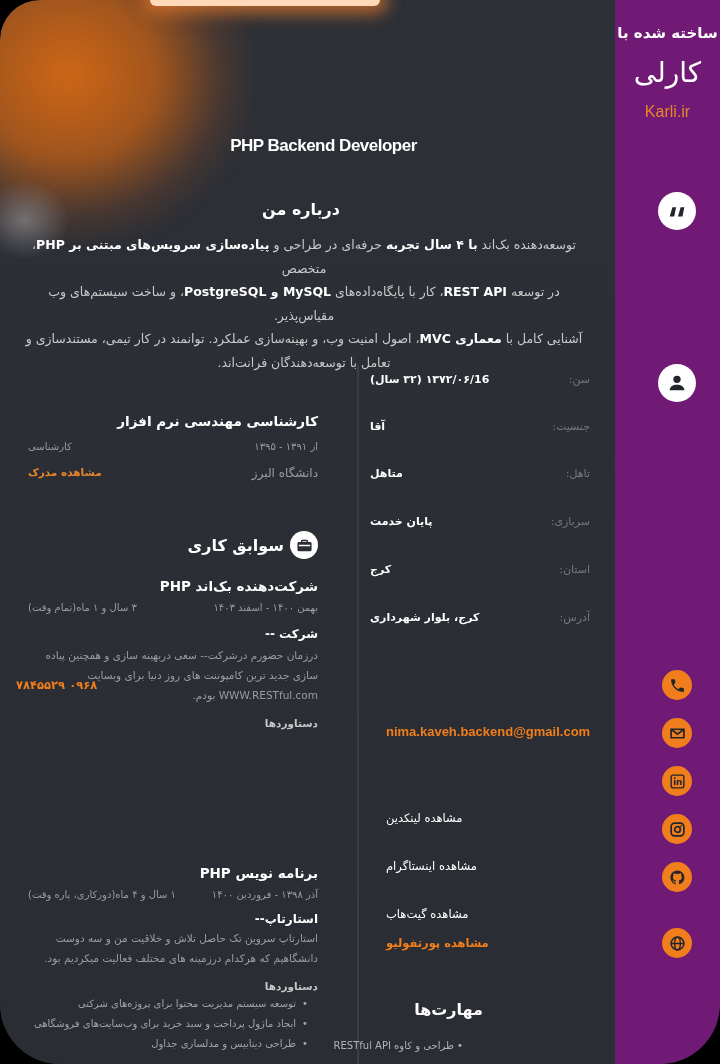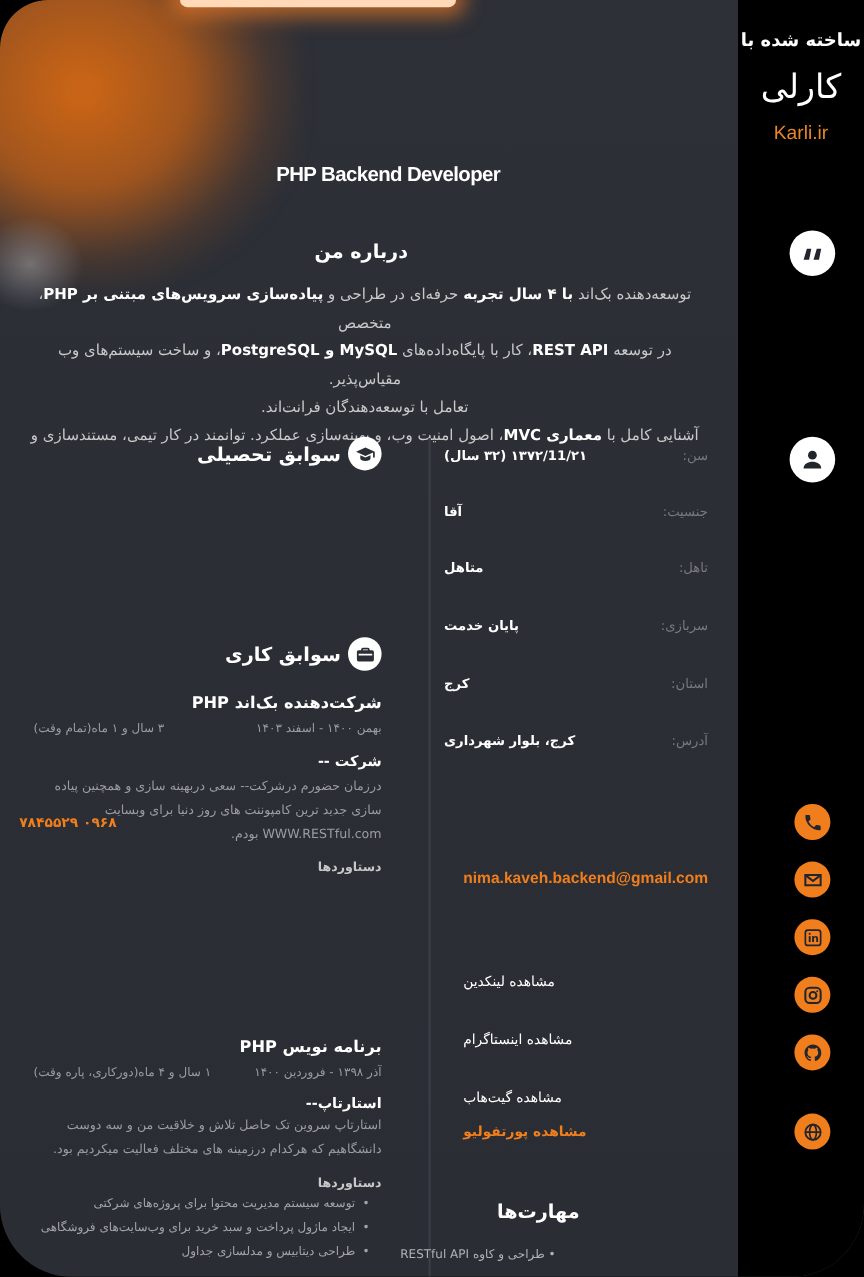--- a/index.html
+++ b/index.html
@@ -23,21 +23,21 @@
     .glow2 {
       position: absolute; left: -20px; top: 180px; width: 90px; height: 80px;
       background: radial-gradient(ellipse, rgba(170,170,175,0.5) 0%, rgba(45,48,55,0) 70%);
     }
     .topbar-glow {
       position: absolute; left: 150px; top: -6px; width: 230px; height: 12px;
       background: #ffd9b8; border-radius: 6px; box-shadow: 0 0 16px 8px rgba(230,120,40,0.7);
     }
     .sidebar {
       position: absolute; right: 0; top: 0; width: 105px; height: 1064px;
-      background: #000000; border-radius: 0 0 60px 0;
+      background: #701a75; border-radius: 0 0 60px 0;
     }
     .brand { position: absolute; right: 0; top: 24px; width: 105px; text-align: center; }
     .brand-made { font-size: 15px; font-weight: bold; color: #ffffff; direction: rtl; }
     .brand-logo { margin: 14px auto 0; font-size: 28px; color: #fff; font-weight: normal; letter-spacing: -1px; direction: rtl; }
     .brand-url { margin-top: 14px; font-size: 16px; color: #e8862a; font-family: "Liberation Sans", sans-serif; }
 
     .icon-circle {
       position: absolute; width: 38px; height: 38px; border-radius: 50%;
       display: flex; align-items: center; justify-content: center;
     }
@@ -105,33 +105,33 @@
 
     <div class="about-title">درباره من</div>
     <div class="about-text">
       <div>
         <span>توسعه‌دهنده بک‌اند </span><b>با ۴ سال تجربه</b><span> حرفه‌ای در طراحی و </span><b>پیاده‌سازی سرویس‌های مبتنی بر PHP</b><span>، متخصص</span>
       </div>
       <div>
         <span>در توسعه </span><b>REST API</b><span>، کار با پایگاه‌داده‌های </span><b>MySQL و PostgreSQL</b><span>، و ساخت سیستم‌های وب مقیاس‌پذیر.</span>
       </div>
       <div>
+        <span>آشنایی کامل با </span><b>معماری MVC</b><span>، اصول امنیت وب، و بهینه‌سازی عملکرد. توانمند در کار تیمی، مستندسازی و</span>
+      </div>
+      <div>
         <span>تعامل با توسعه‌دهندگان فرانت‌اند.</span>
-      </div>
-      <div>
-        <span>آشنایی کامل با </span><b>معماری MVC</b><span>، اصول امنیت وب، و بهینه‌سازی عملکرد. توانمند در کار تیمی، مستندسازی و</span>
       </div>
     </div>
 
     <div class="divider"></div>
 
     <div class="col-right" style="top:0;">
       <div class="info-row" style="top:373px;">
         <span class="info-label">سن:</span>
-        <span class="info-value">۱۳۷۲/11/۲۱ (۳۲ سال)</span>
+        <span class="info-value">۱۳۷۲/۰۶/16 (۳۲ سال)</span>
       </div>
       <div class="info-row" style="top:420px;">
         <span class="info-label">جنسیت:</span>
         <span class="info-value">آقا</span>
       </div>
       <div class="info-row" style="top:467px;">
         <span class="info-label">تاهل:</span>
         <span class="info-value">متاهل</span>
       </div>
       <div class="info-row" style="top:515px;">
@@ -151,27 +151,30 @@
     <a class="contact orange" style="top:678px;">۰۹۶۸ ۷۸۴۵۵۲۹</a>
     <a class="contact orange email" style="top:724px; left:386px;">nima.kaveh.backend@gmail.com</a>
     <a class="contact white" style="top:773px; left:386px;">مشاهده لینکدین</a>
     <a class="contact white" style="top:821px; left:386px;">مشاهده اینستاگرام</a>
     <a class="contact white" style="top:869px; left:386px;">مشاهده گیت‌هاب</a>
     <a class="contact orange" style="top:936px; left:386px;">مشاهده پورتفولیو</a>
 
     <div class="skills-title">مهارت‌ها</div>
     <div class="skill-item">• <span>طراحی و کاوه RESTful API</span></div>
 
-    <div class="sec-head" style="right:297px; top:364px;">
-      <span class="sic">
-        <svg viewBox="0 0 24 24">
-            <path d="M12 4 1 9l11 5 9-4.1V16h2V9L12 4zm-6 9.2V17c0 1.7 2.7 3 6 3s6-1.3 6-3v-3.8l-6 2.7-6-2.7z" fill="#2a2d33"></path>
-          </svg>
-      </span>
-      <span class="stitle">سوابق تحصیلی</span>
+    <div class="col-left" style="top:413px;">
+      <div class="item-title">کارشناسی مهندسی نرم افزار</div>
+      <div class="item-meta" style="margin-top:12px;">
+        <span>از ۱۳۹۱ - ۱۳۹۵</span>
+        <span>کارشناسی</span>
+      </div>
+      <div class="item-meta" style="margin-top:14px; font-size:12px;">
+        <span>دانشگاه البرز</span>
+        <a class="orange-link">مشاهده مدرک</a>
+      </div>
     </div>
 
     <div class="sec-head" style="right:297px; top:531px;">
       <span class="sic">
         <svg viewBox="0 0 24 24">
             <path d="M9 4h6a2 2 0 0 1 2 2v1h3a2 2 0 0 1 2 2v9a2 2 0 0 1-2 2H4a2 2 0 0 1-2-2V9a2 2 0 0 1 2-2h3V6a2 2 0 0 1 2-2zm0 3h6V6H9v1zm-5 4v2h16v-2H4z" fill="#2a2d33"></path>
           </svg>
       </span>
       <span class="stitle">سوابق کاری</span>
     </div>

